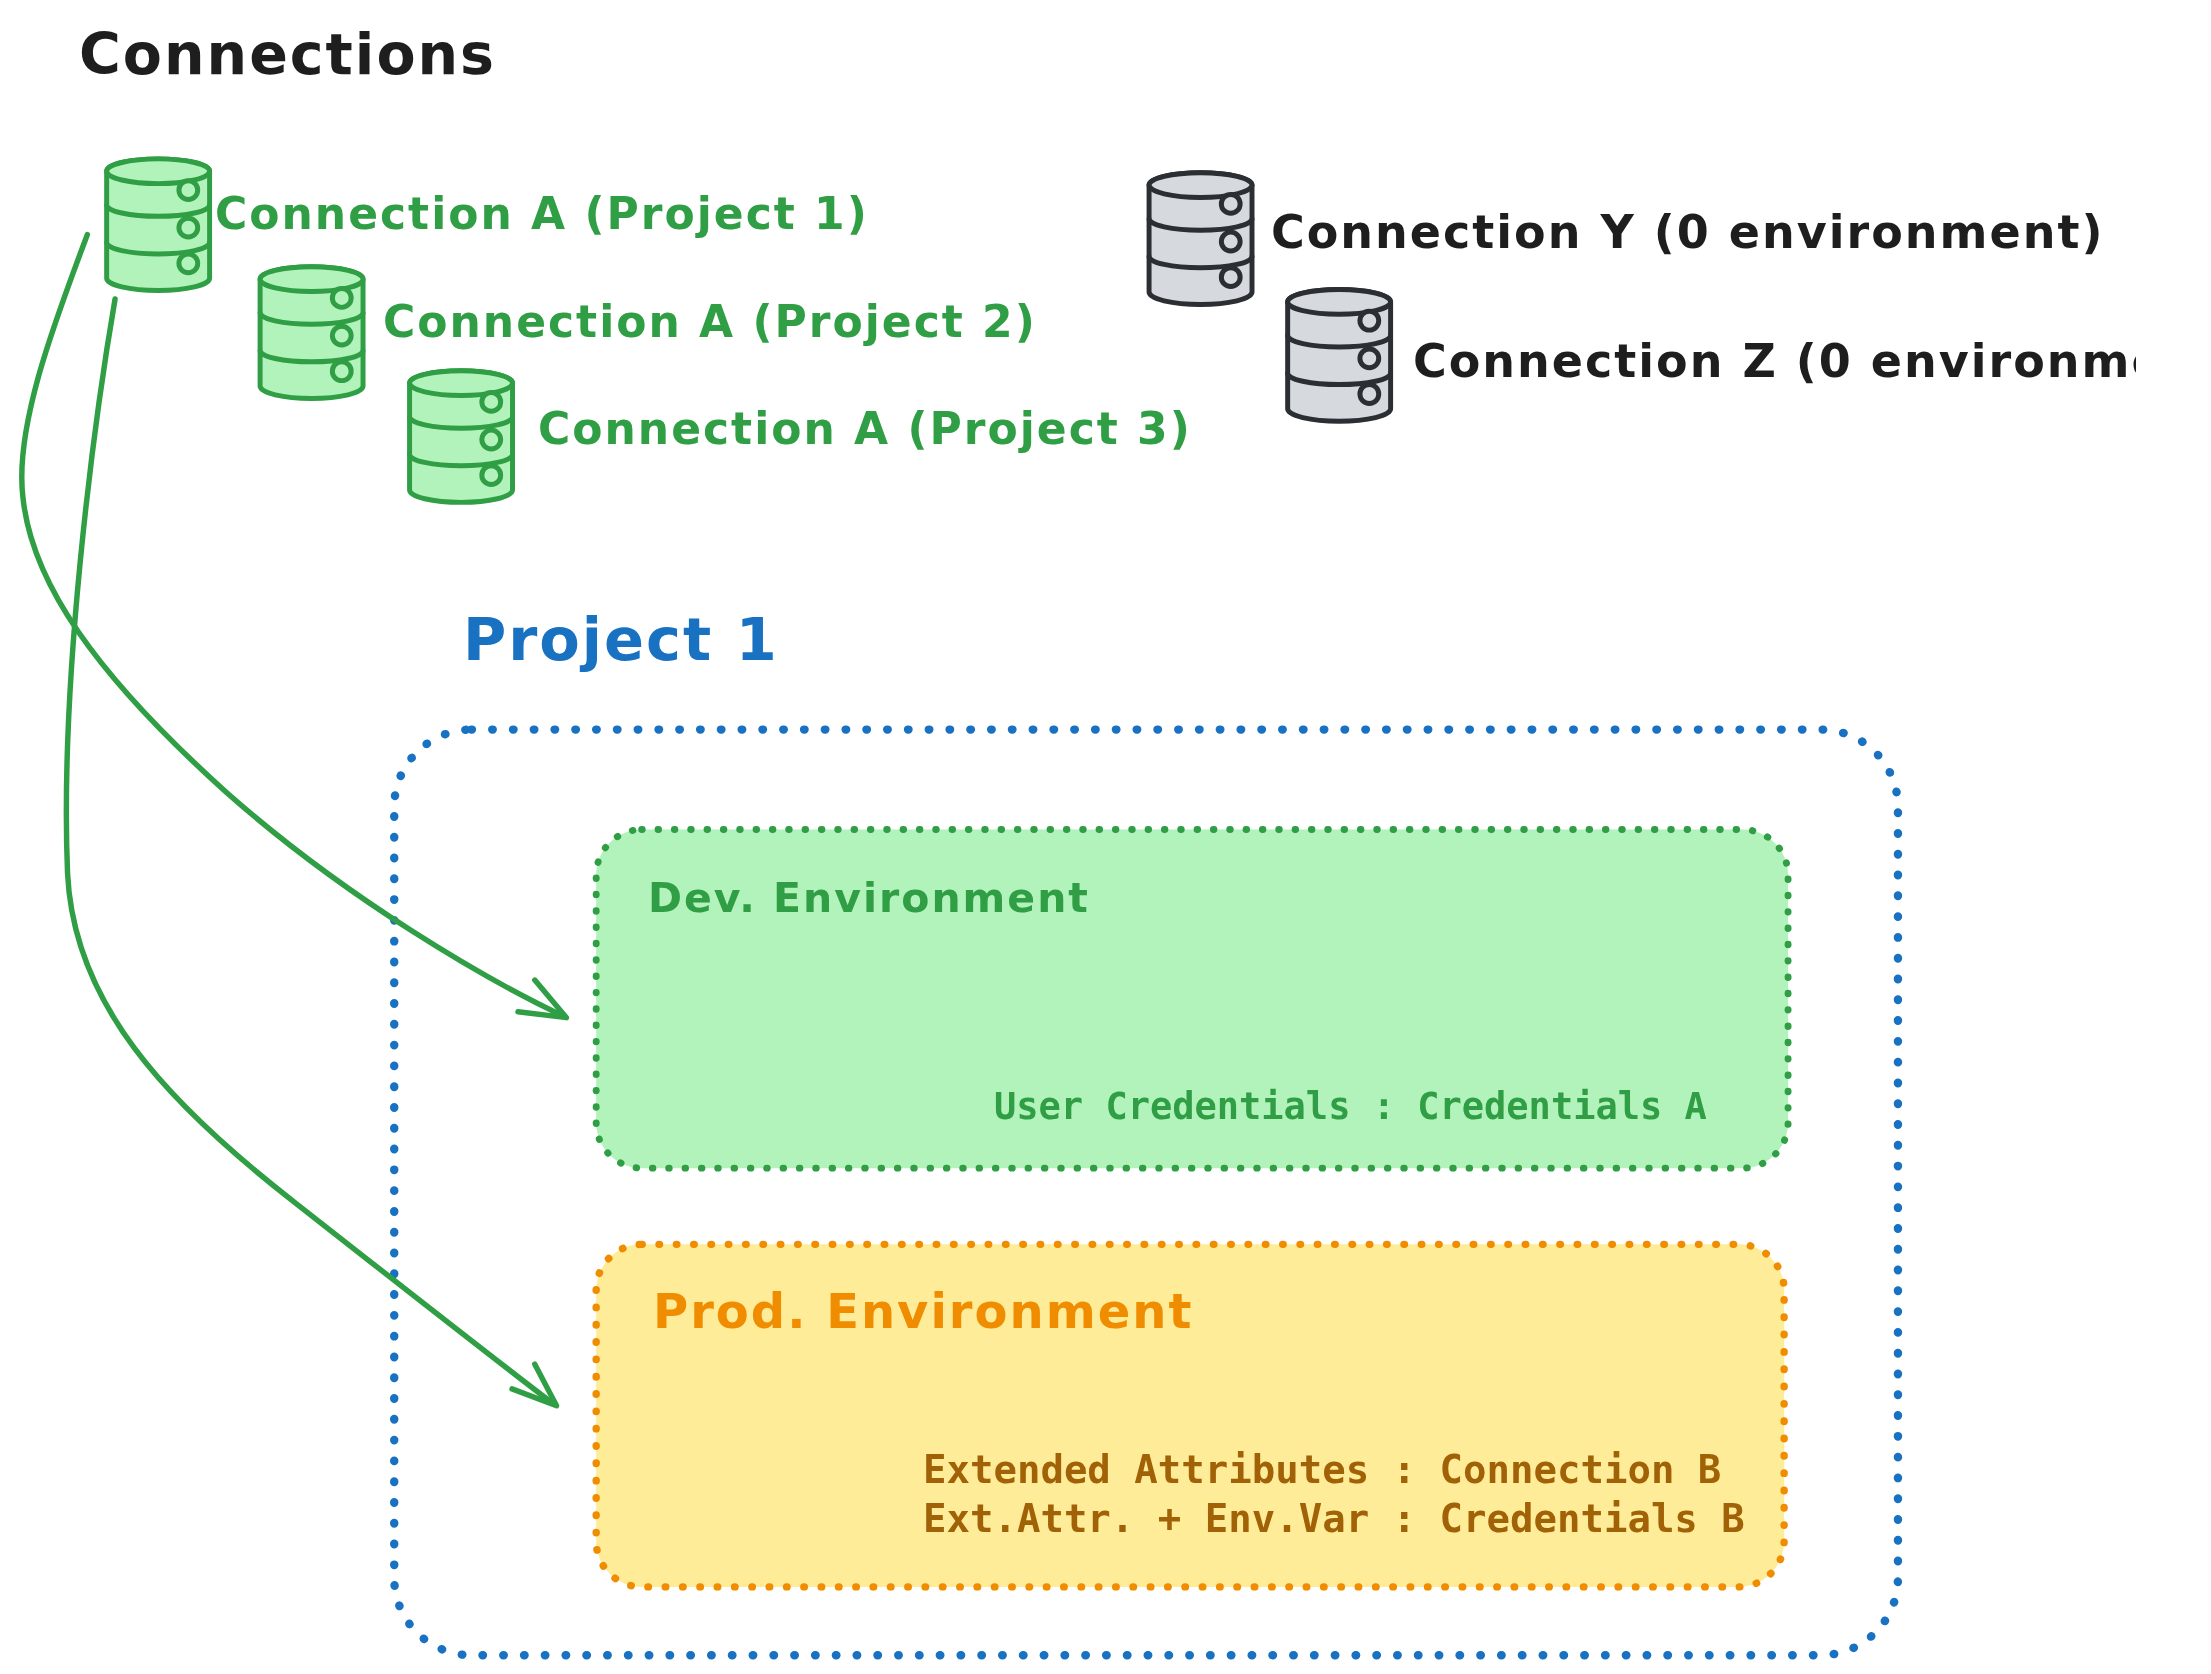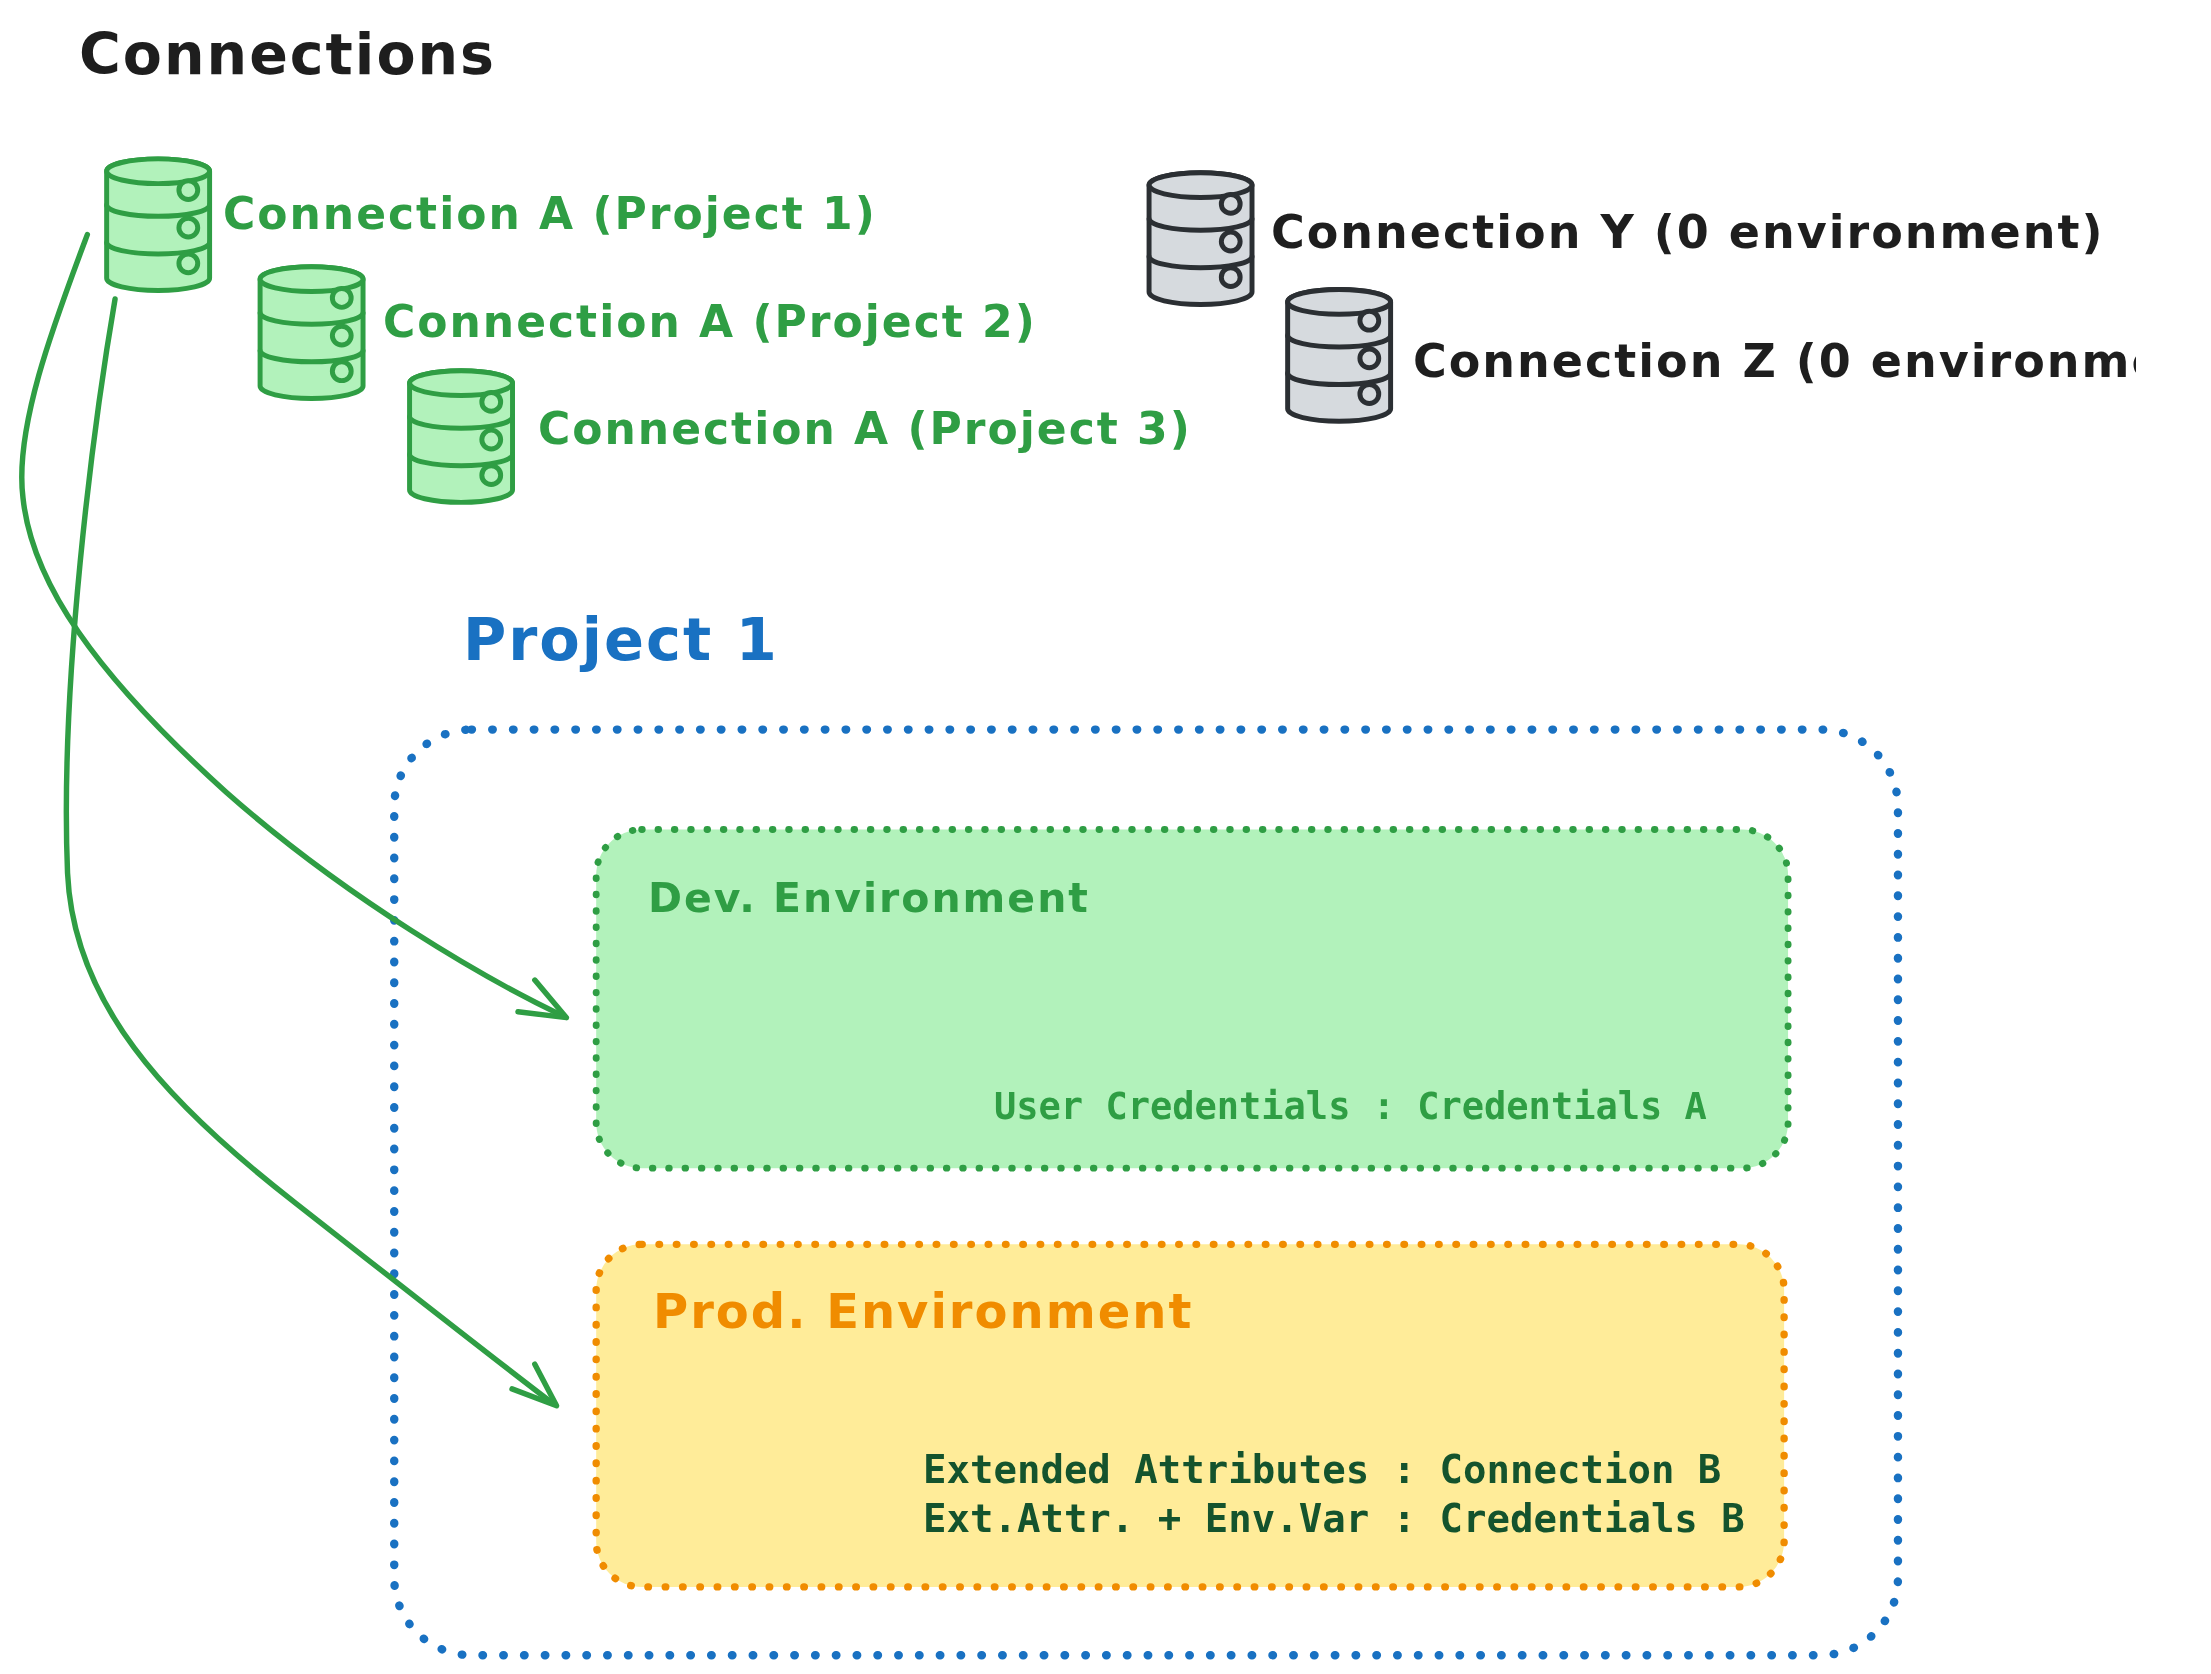--- a/index.html
+++ b/index.html
@@ -27,21 +27,21 @@
   .t { position:absolute; white-space:nowrap; line-height:1.15; font-weight:600; letter-spacing:2px; }
   .hand-black  { color:#1e1e1e; }
   .hand-green  { color:#2f9e44; }
   .hand-blue   { color:#1971c2; }
   .hand-orange { color:#f08c00; }
   .mono {
     font-family:"DejaVu Sans Mono","Liberation Mono",monospace;
     font-weight:700; letter-spacing:0;
   }
   .mono-green { color:#2f9e44; }
-  .mono-red   { color:#14532d;text-align:right; }
+  .mono-red   { color:#a16207;text-align:right; }
 </style>
 </head>
 <body>
 
 <div class="canvas">
 
   <svg class="layer" width="2212" height="1674" viewBox="0 0 2234 1691">
     <defs>
       <g id="cyl">
         <path d="M5.5,15 A52,12.5 0 0 1 109.5,15 L109.5,123 A52,12.5 0 0 1 5.5,123 Z"></path>
@@ -71,21 +71,21 @@
     <use href="#cyl" x="102" y="158" class="cylu" style="fill:#b2f2bb;stroke:#2f9e44"></use>
     <use href="#cyl" x="257" y="267" class="cylu" style="fill:#b2f2bb;stroke:#2f9e44"></use>
     <use href="#cyl" x="408" y="372" class="cylu" style="fill:#b2f2bb;stroke:#2f9e44"></use>
 
     <use href="#cyl" x="1155" y="172" class="cylu" style="fill:#d6dade;stroke:#2b2f33"></use>
     <use href="#cyl" x="1295" y="290" class="cylu" style="fill:#d6dade;stroke:#2b2f33"></use>
   </svg>
 
   <div class="t hand-black" style="left:79px; top:22px; font-size:57px;">Connections</div>
 
-  <div class="t hand-green" style="left:223px; top:189px; font-size:44px;">Connection A (Project 1)</div>
+  <div class="t hand-green" style="left:215px; top:189px; font-size:44px;">Connection A (Project 1)</div>
   <div class="t hand-green" style="left:383px; top:297px; font-size:44px;">Connection A (Project 2)</div>
   <div class="t hand-green" style="left:538px; top:404px; font-size:44px;">Connection A (Project 3)</div>
 
   <div class="t hand-black" style="left:1271px; top:206px; font-size:46px;text-align:center;">Connection Y (0 environment)</div>
   <div class="t hand-black" style="left:1413px; top:335px; font-size:46px;">Connection Z (0 environment)</div>
 
   <div class="t hand-blue" style="left:463px; top:606px; font-size:59px;">Project 1</div>
 
   <div class="t hand-green" style="left:648px; top:875px; font-size:41px;">Dev. Environment</div>
   <div class="t hand-orange" style="left:653px; top:1284px; font-size:48px;">Prod. Environment</div>

